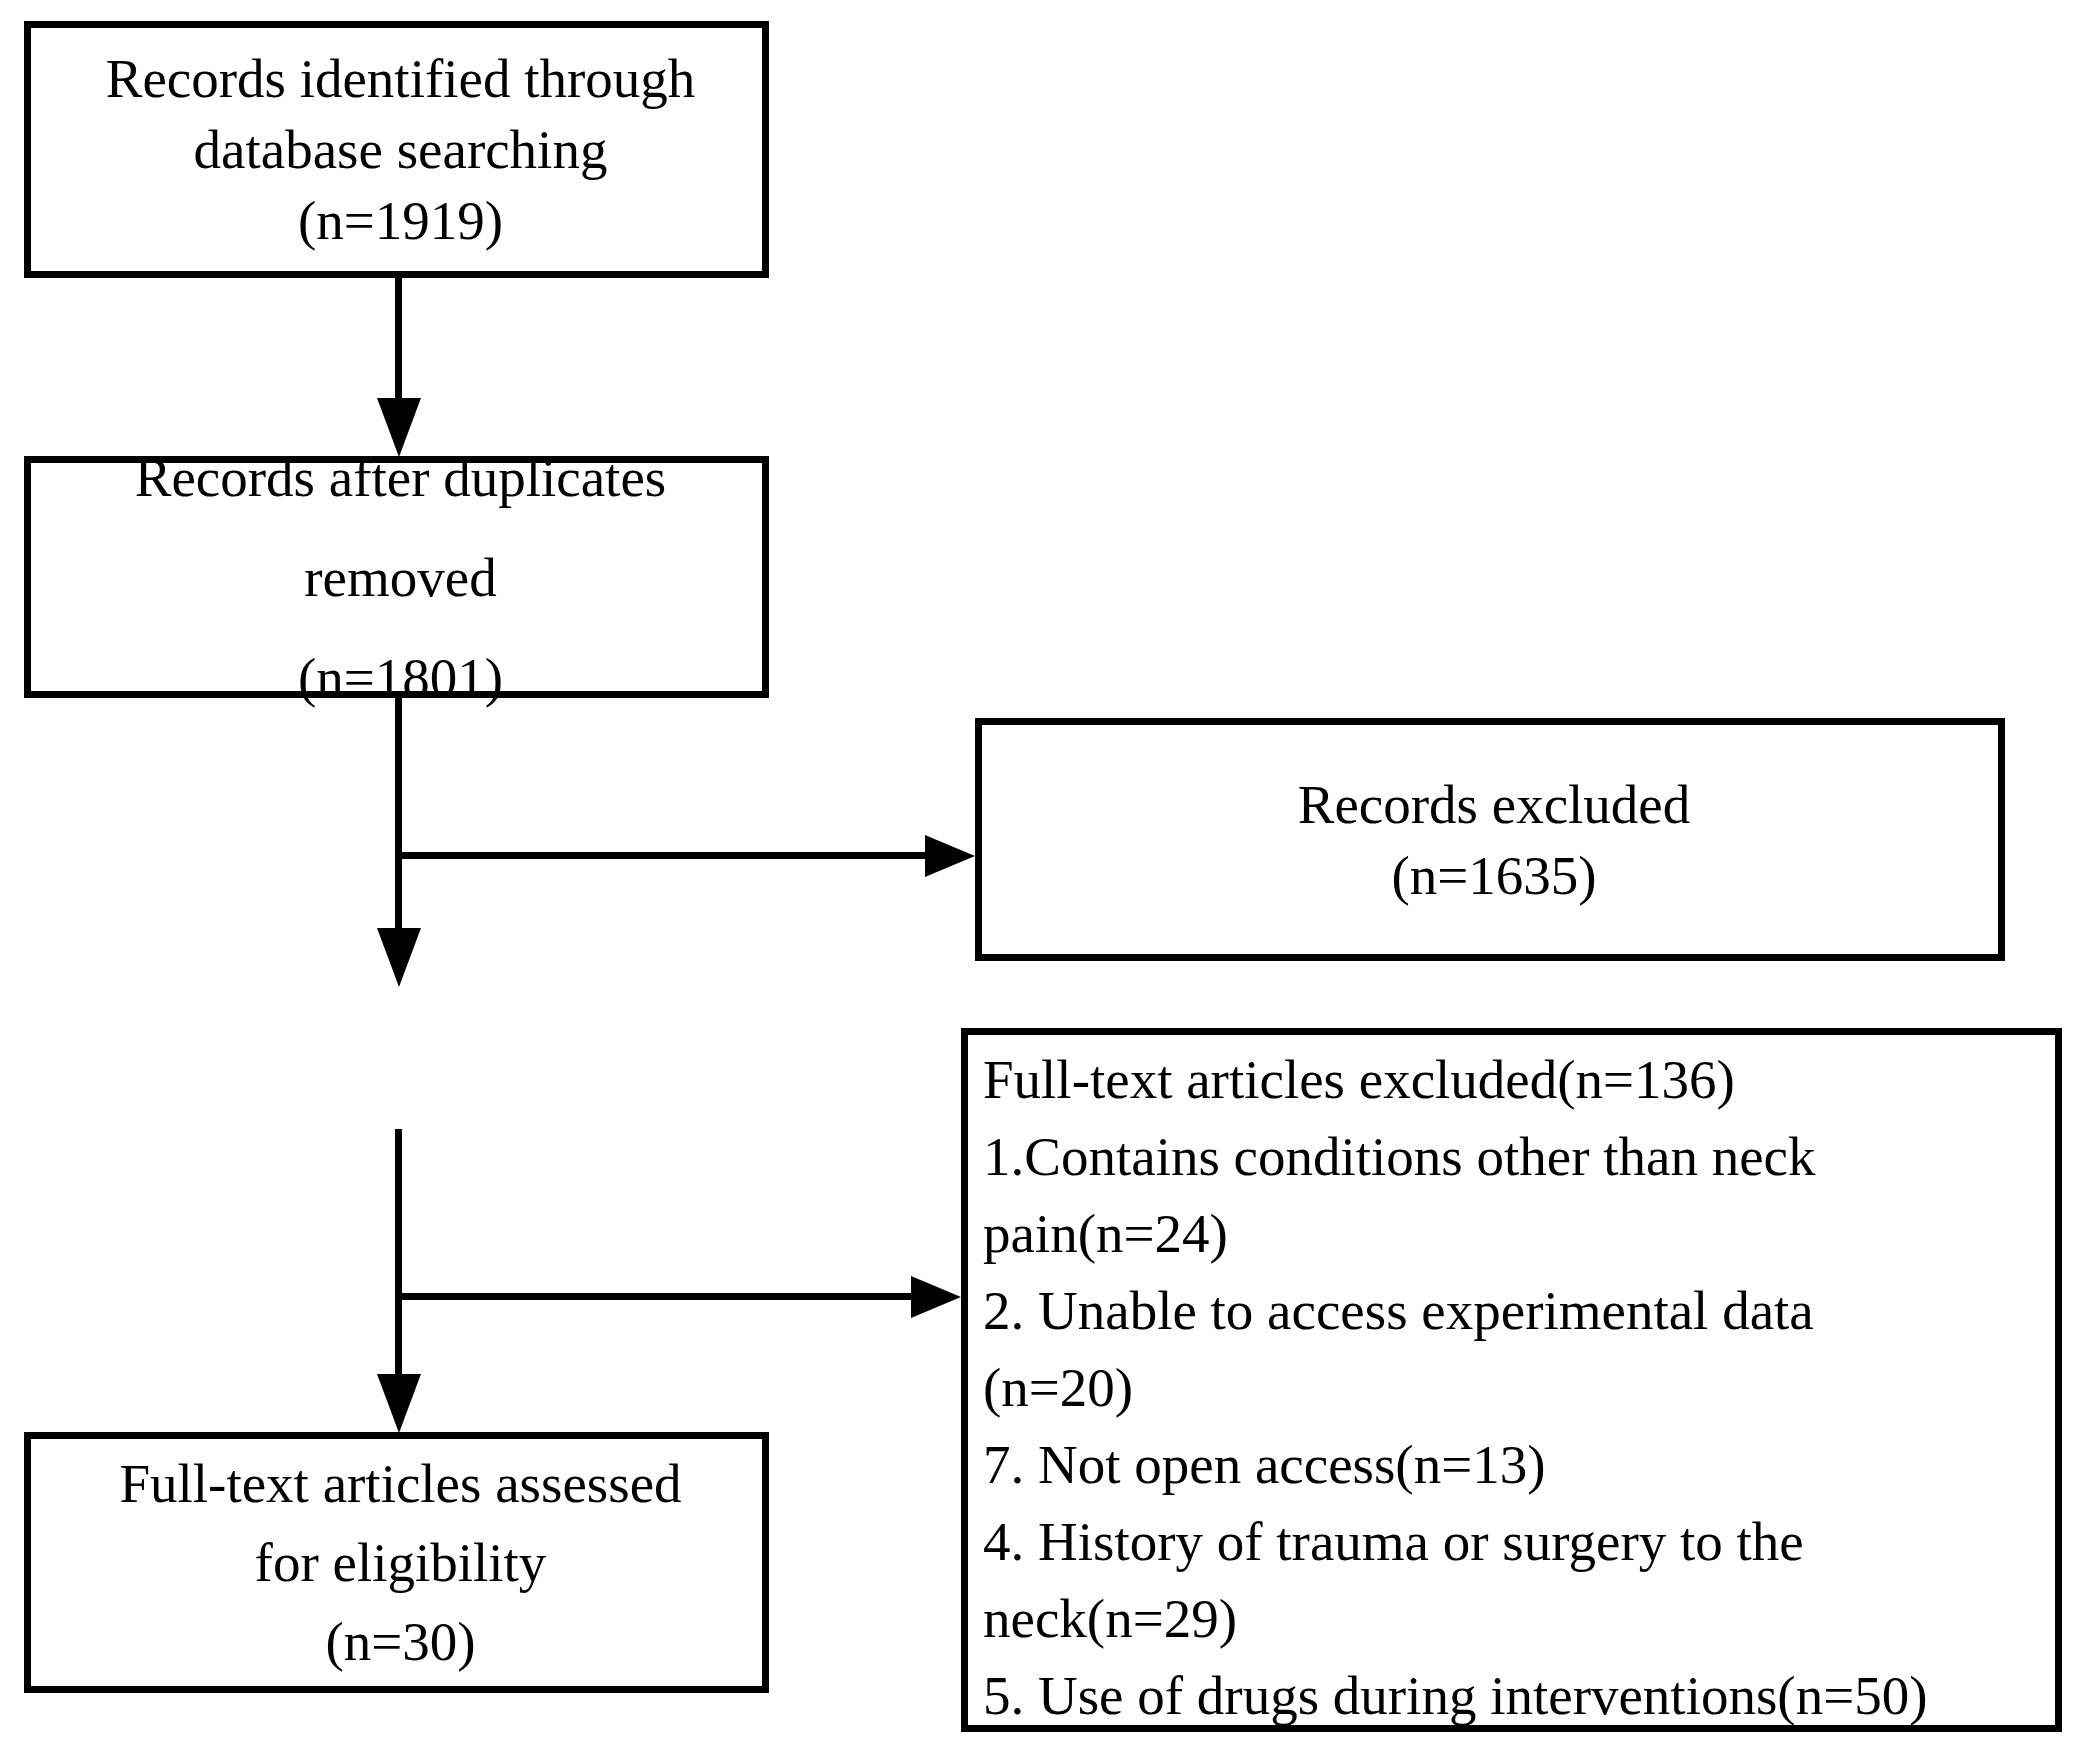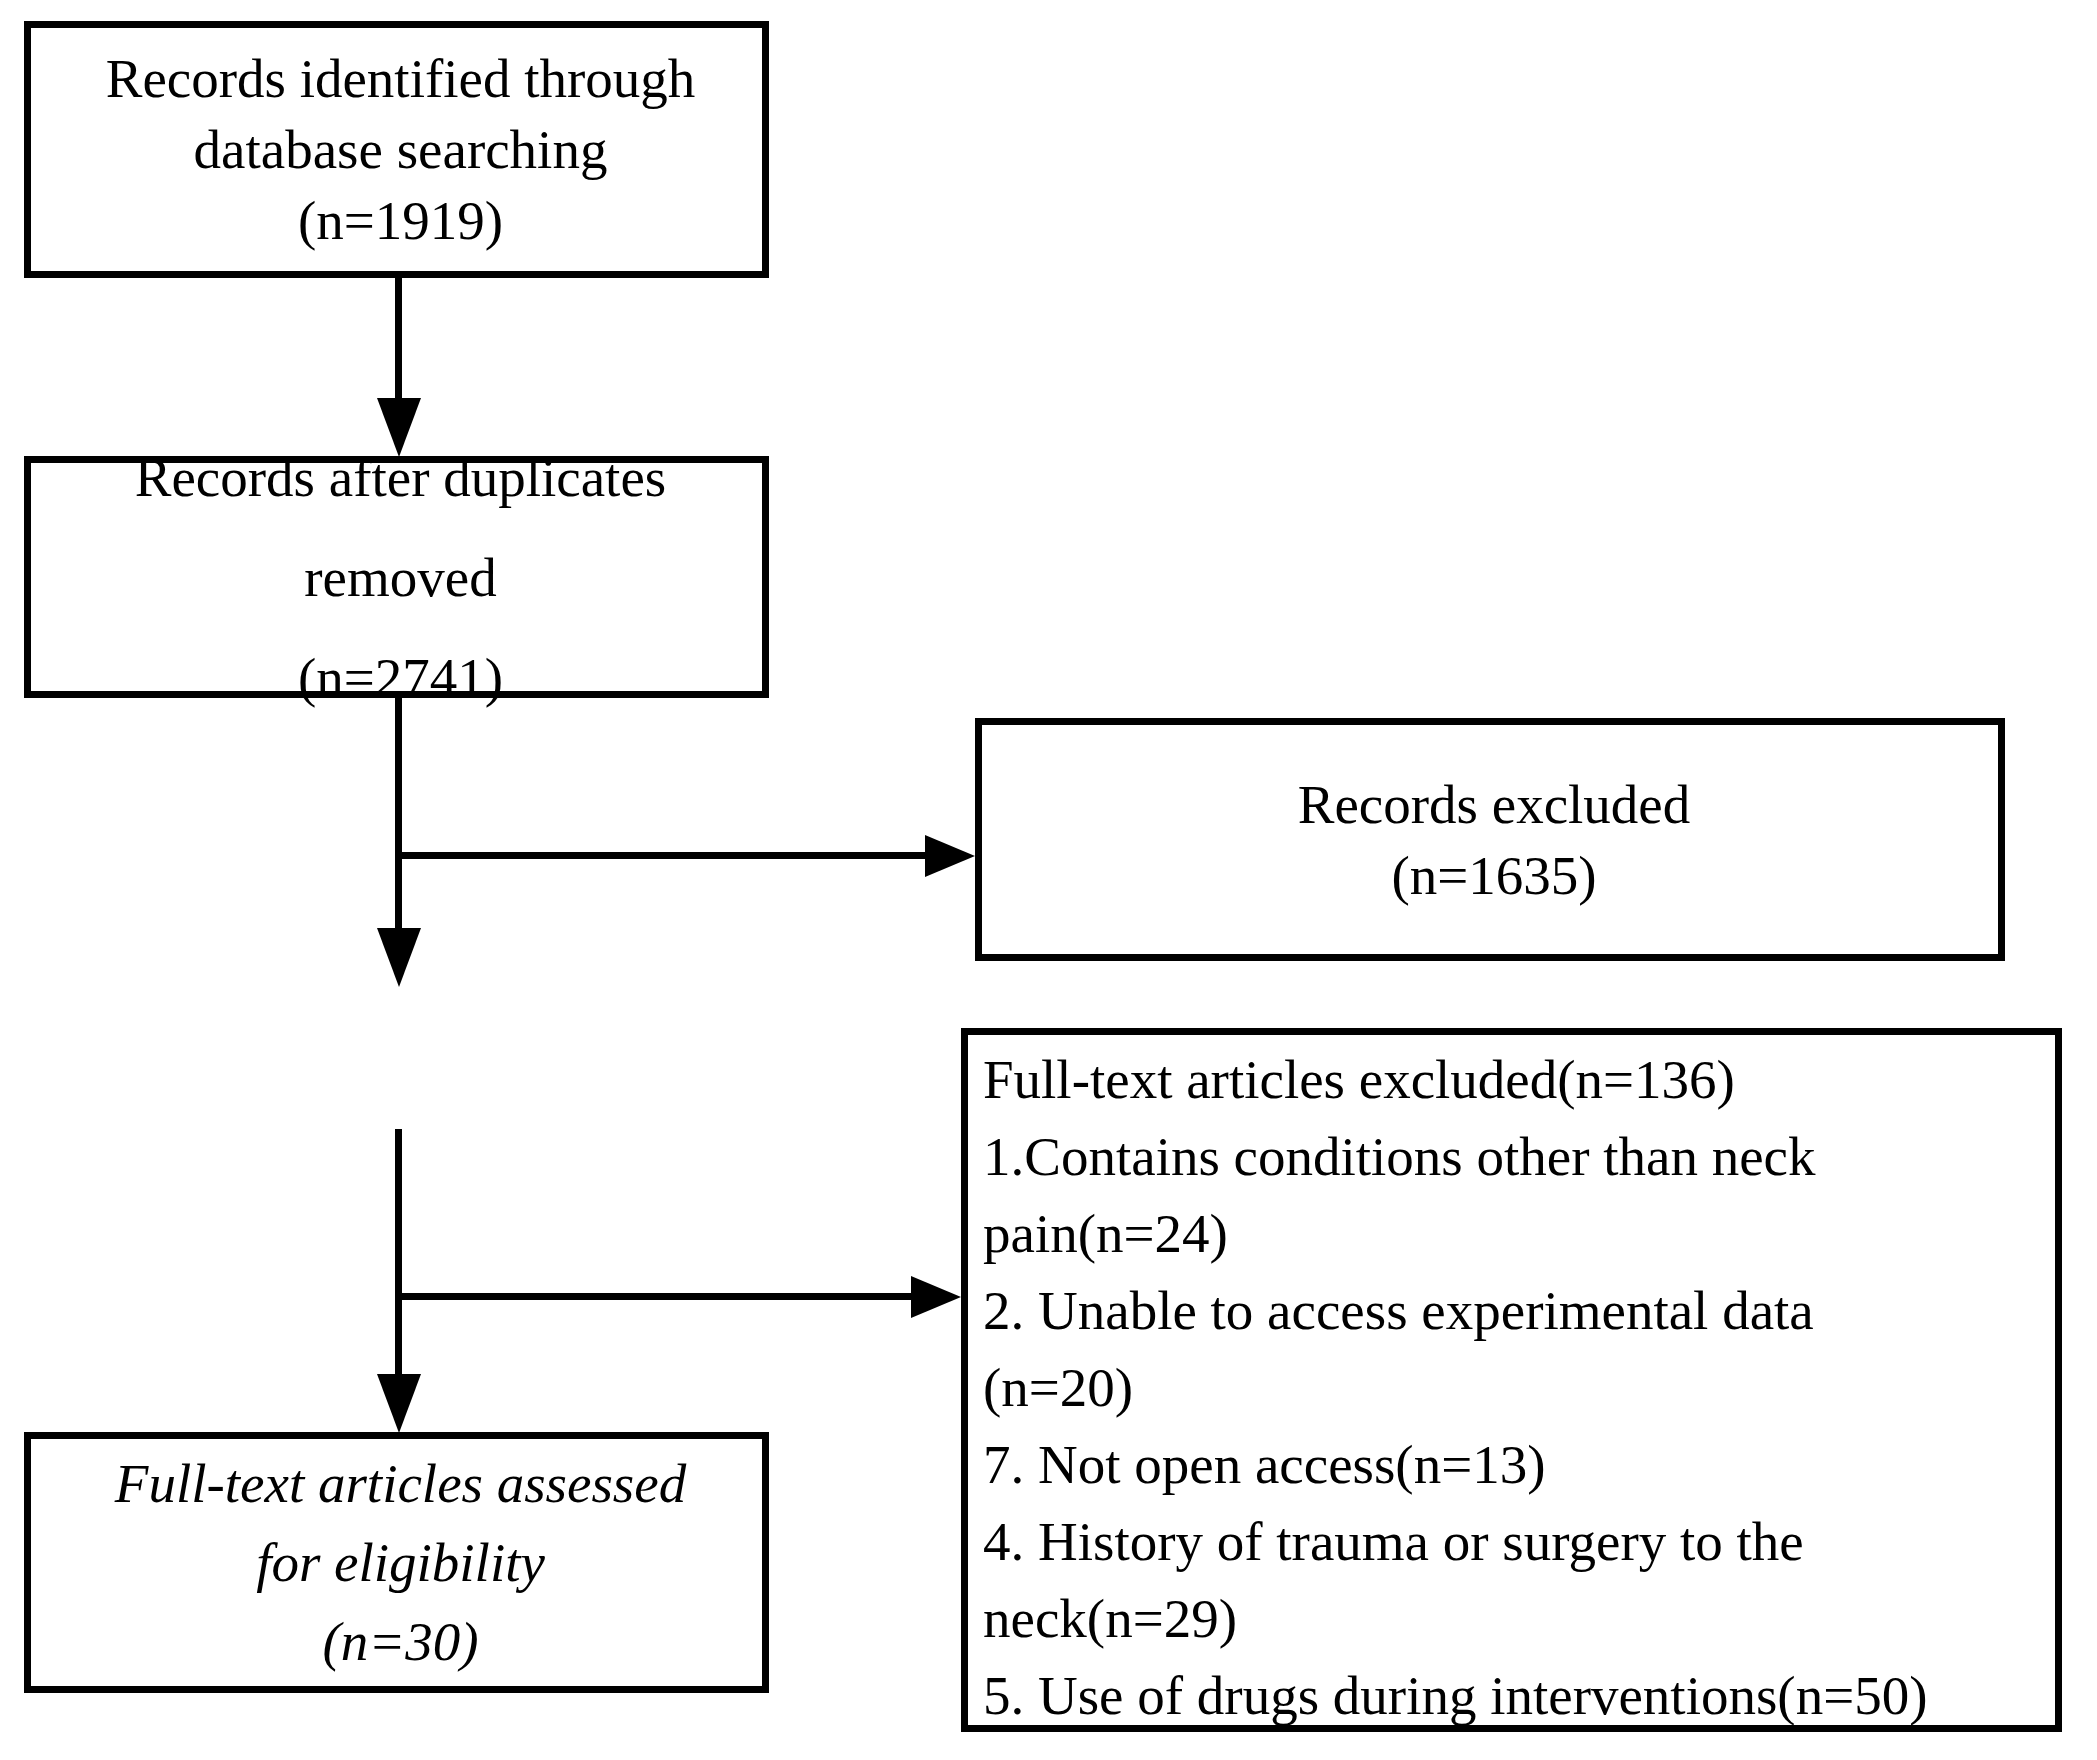--- a/index.html
+++ b/index.html
@@ -25,21 +25,21 @@
   }
   .box.centered { align-items: center; text-align: center; }
   .tline { line-height: 71px; white-space: nowrap; }
 
   
   #box-records-identified { left: 24px;  top: 21px;   width: 745px; height: 257px; }
   #box-duplicates-removed { left: 24px;  top: 456px;  width: 745px; height: 242px; gap: 29px; }
   #box-record-screen      { left: 24px;  top: 987px; width: 745px; height: 142px; }
   #box-record-screen .tline { line-height: 69px; }
   #box-fulltext-assessed  { left: 24px;  top: 1432px; width: 745px; height: 261px; }
-  #box-fulltext-assessed .tline { line-height: 79px; font-style: italic; }
+  #box-fulltext-assessed .tline { line-height: 79px; }
 
   
   #box-records-excluded   { left: 975px; top: 718px; width: 1030px; height: 243px; }
   #box-fulltext-excluded  {
     left: 961px; top: 1028px; width: 1101px; height: 704px;
     justify-content: flex-start; align-items: flex-start; text-align: center;
     padding: 5.5px 15px 0 15px;
   }
   #box-fulltext-excluded .tline { line-height: 77px; }
 
@@ -78,21 +78,21 @@
 
   <div class="box centered" id="box-records-identified">
     <div class="tline">Records identified through</div>
     <div class="tline">database searching</div>
     <div class="tline">(n=1919)</div>
   </div>
 
   <div class="box centered" id="box-duplicates-removed">
     <div class="tline">Records after duplicates</div>
     <div class="tline">removed</div>
-    <div class="tline">(n=2741)</div>
+    <div class="tline">(n=1801)</div>
   </div>
 
   <div class="box centered" id="box-records-excluded">
     <div class="tline">Records excluded</div>
     <div class="tline">(n=1635)</div>
   </div>
 
 
   <div class="box" id="box-fulltext-excluded">
     <div class="tline">Full-text articles excluded(n=136)</div>

